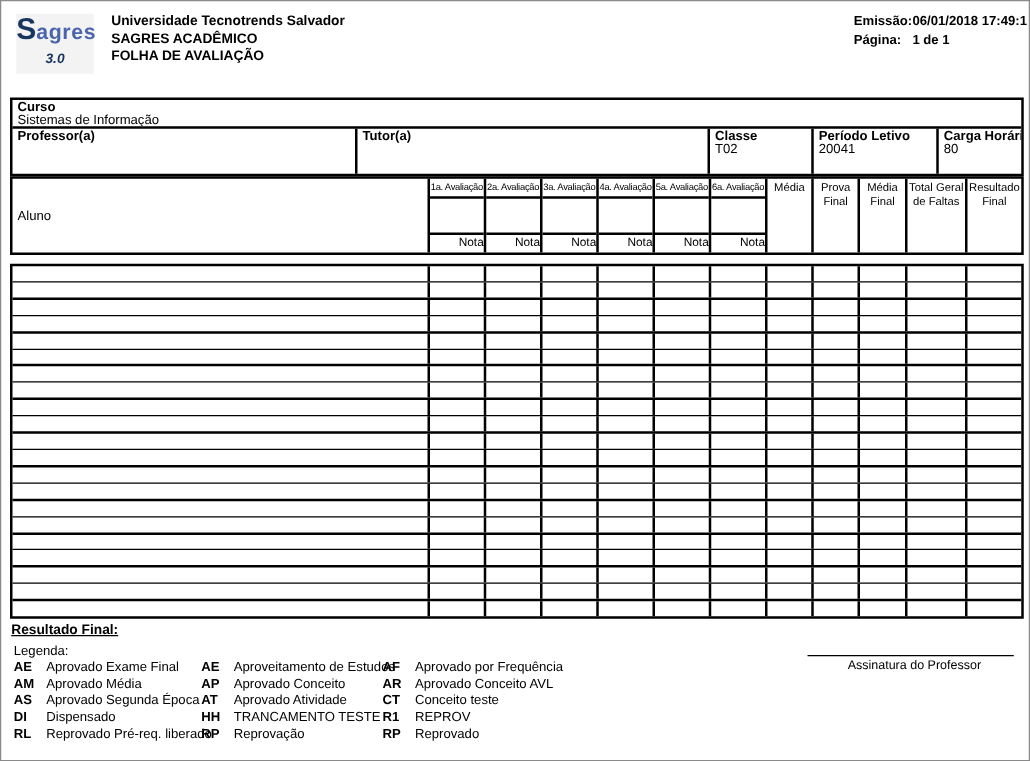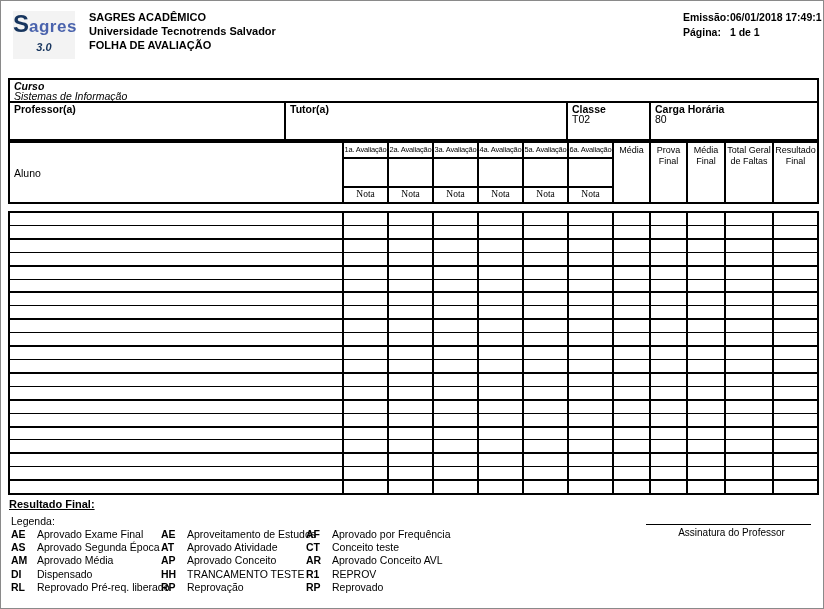--- a/index.html
+++ b/index.html
@@ -23,41 +23,41 @@
   .em-label { display:inline-block; width:44px; }
 
   
   .info-table { position:absolute; left:7px; top:77px; width:811px; height:63px;
                 border:2px solid #000; box-sizing:border-box; }
   .info-row1 { height:21px; display:flex; border-bottom:2px solid #000; box-sizing:content-box; }
   .info-row2 { display:flex; height:36px; }
   .cell { padding:1px 4px 0 4px; overflow:hidden; box-sizing:border-box; }
   .cell .lbl { font-weight:bold; font-size:10.5px; line-height:10px; white-space:nowrap; }
   .cell .val { font-size:10.5px; line-height:11px; white-space:nowrap; }
-  .cell-curso { width:409px;font-style:italic; }
+  .cell-curso { width:409px; }
   .cell-disciplina { flex:1; border-left:2px solid #000; }
   .cell-prof   { width:274px; }
   .cell-tutor  { width:282px; border-left:2px solid #000; }
   .cell-classe { width:83px;  border-left:2px solid #000; }
   .cell-periodo{ width:100px; border-left:2px solid #000; }
   .cell-carga  { flex:1;      border-left:2px solid #000; }
 
   
   .grid-header { position:absolute; left:7px; top:140px; width:811px; height:63px;
                  border:2px solid #000; box-sizing:border-box; display:flex; }
   .gh-aluno { flex:1; display:flex; align-items:center; padding-left:4px;
               font-size:10.5px;border-radius:29px; }
   .gh-aval  { width:45px; flex-shrink:0; border-left:2px solid #000;
               box-sizing:border-box; display:flex; flex-direction:column; }
   .gh-aval-label { height:16px; border-bottom:2px solid #000; box-sizing:border-box;
                    font-size:7.5px; letter-spacing:-0.2px; text-align:center;
                    line-height:13px; white-space:nowrap; overflow:hidden; }
   .gh-aval-spacer { flex:1; }
   .gh-aval-nota { height:16px; border-top:2px solid #000; box-sizing:border-box;
-                  font-size:9.5px; text-align:center; line-height:13px;font-family:Liberation Serif, serif; }
+                  font-size:9.5px; text-align:right; line-height:13px; }
   .gh-sum { flex-shrink:0; border-left:2px solid #000; box-sizing:border-box;
             font-size:9px; text-align:center; padding-top:2px; line-height:11px;
             overflow:hidden; }
 
   
   .grid-body { position:absolute; left:7px; top:210px; width:811px; height:284px;
                border:2px solid #000; box-sizing:border-box;
                display:flex; flex-direction:column; }
   .gb-row { flex:1; display:flex; border-bottom:1px solid #000; }
   .gb-row.thick { border-bottom-width:2px; }
@@ -84,22 +84,22 @@
 <div class="page">
 
   <div class="logo">
     <div class="logo-word">
       <span class="logo-s" style="color: rgb(23, 53, 94);">S</span><span class="logo-rest" style="color: rgb(74, 99, 173);">agres</span>
     </div>
     <div class="logo-version" style="color: rgb(23, 53, 94); font-style: italic;">3.0</div>
   </div>
 
   <div class="header-text">
+    <div>Universidade Tecnotrends Salvador</div>
     <div>SAGRES ACADÊMICO</div>
-    <div>Universidade Tecnotrends Salvador</div>
     <div>FOLHA DE AVALIAÇÃO</div>
   </div>
 
   <div class="emission">
     <div>
       <span class="em-label">Emissão:</span>
       <span>06/01/2018 17:49:1</span>
     </div>
     <div>
       <span class="em-label">Página:</span>
@@ -118,20 +118,24 @@
       <div class="cell cell-prof">
         <div class="lbl">Professor(a)</div>
       </div>
       <div class="cell cell-tutor">
         <div class="lbl">Tutor(a)</div>
         <div class="val"></div>
       </div>
       <div class="cell cell-classe">
         <div class="lbl">Classe</div>
         <div class="val">T02</div>
+      </div>
+      <div class="cell cell-periodo">
+        <div class="lbl">Período Letivo</div>
+        <div class="val">20041</div>
       </div>
       <div class="cell cell-carga">
         <div class="lbl">Carga Horária</div>
         <div class="val">80</div>
       </div>
     </div>
   </div>
 
   <div class="grid-header" id="grid-header">
     <div class="gh-aluno">Aluno</div>
@@ -485,28 +489,28 @@
 
   <div class="resultado">Resultado Final:</div>
   <div class="legenda">Legenda:</div>
   <div class="legend" id="legend">
       <div class="legend-row">
         <span class="legend-entry" style="left: 0px;"><span class="legend-code">AE</span><span>Aprovado Exame Final</span></span>
         <span class="legend-entry" style="left: 150px;"><span class="legend-code">AE</span><span>Aproveitamento de Estudos</span></span>
         <span class="legend-entry" style="left: 295px;"><span class="legend-code">AF</span><span>Aprovado por Frequência</span></span>
       </div>
       <div class="legend-row">
+        <span class="legend-entry" style="left: 0px;"><span class="legend-code">AM</span><span>Aprovado Média</span></span>
+        <span class="legend-entry" style="left: 150px;"><span class="legend-code">AP</span><span>Aprovado Conceito</span></span>
+        <span class="legend-entry" style="left: 295px;"><span class="legend-code">AR</span><span>Aprovado Conceito AVL</span></span>
+      </div>
+      <div class="legend-row">
         <span class="legend-entry" style="left: 0px;"><span class="legend-code">AS</span><span>Aprovado Segunda Época</span></span>
         <span class="legend-entry" style="left: 150px;"><span class="legend-code">AT</span><span>Aprovado Atividade</span></span>
         <span class="legend-entry" style="left: 295px;"><span class="legend-code">CT</span><span>Conceito teste</span></span>
-      </div>
-      <div class="legend-row">
-        <span class="legend-entry" style="left: 0px;"><span class="legend-code">AM</span><span>Aprovado Média</span></span>
-        <span class="legend-entry" style="left: 150px;"><span class="legend-code">AP</span><span>Aprovado Conceito</span></span>
-        <span class="legend-entry" style="left: 295px;"><span class="legend-code">AR</span><span>Aprovado Conceito AVL</span></span>
       </div>
       <div class="legend-row">
         <span class="legend-entry" style="left: 0px;"><span class="legend-code">DI</span><span>Dispensado</span></span>
         <span class="legend-entry" style="left: 150px;"><span class="legend-code">HH</span><span>TRANCAMENTO TESTE</span></span>
         <span class="legend-entry" style="left: 295px;"><span class="legend-code">R1</span><span>REPROV</span></span>
       </div>
       <div class="legend-row">
         <span class="legend-entry" style="left: 0px;"><span class="legend-code">RL</span><span>Reprovado Pré-req. liberado</span></span>
         <span class="legend-entry" style="left: 150px;"><span class="legend-code">RP</span><span>Reprovação</span></span>
         <span class="legend-entry" style="left: 295px;"><span class="legend-code">RP</span><span>Reprovado</span></span>

